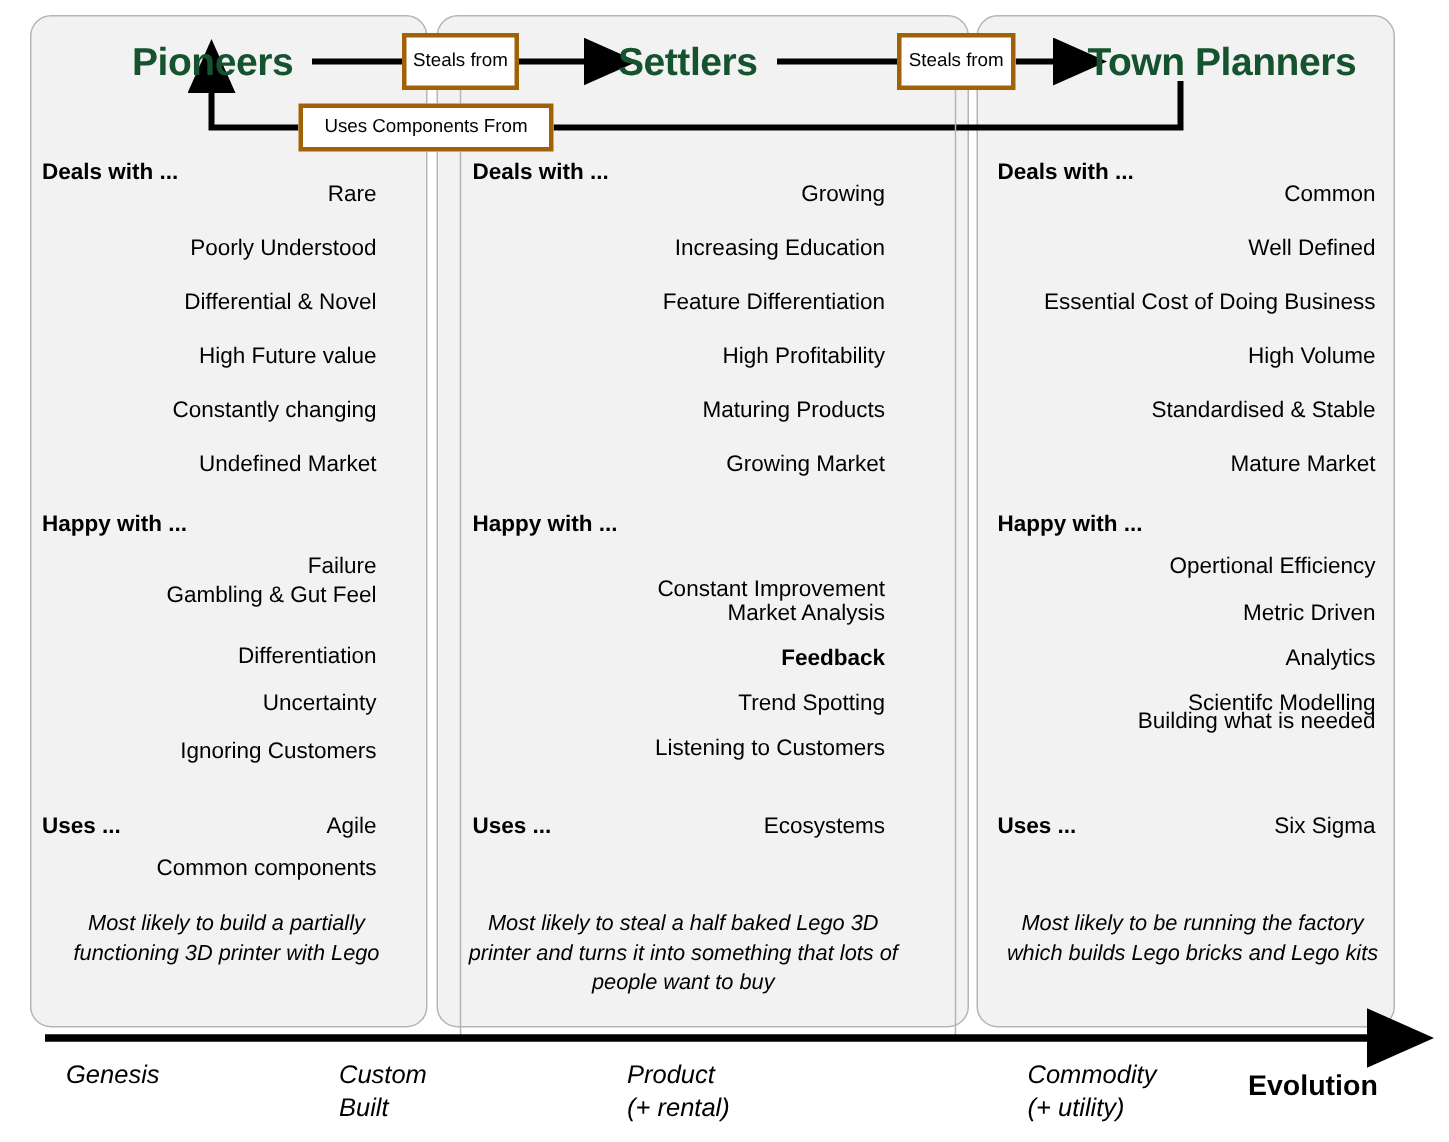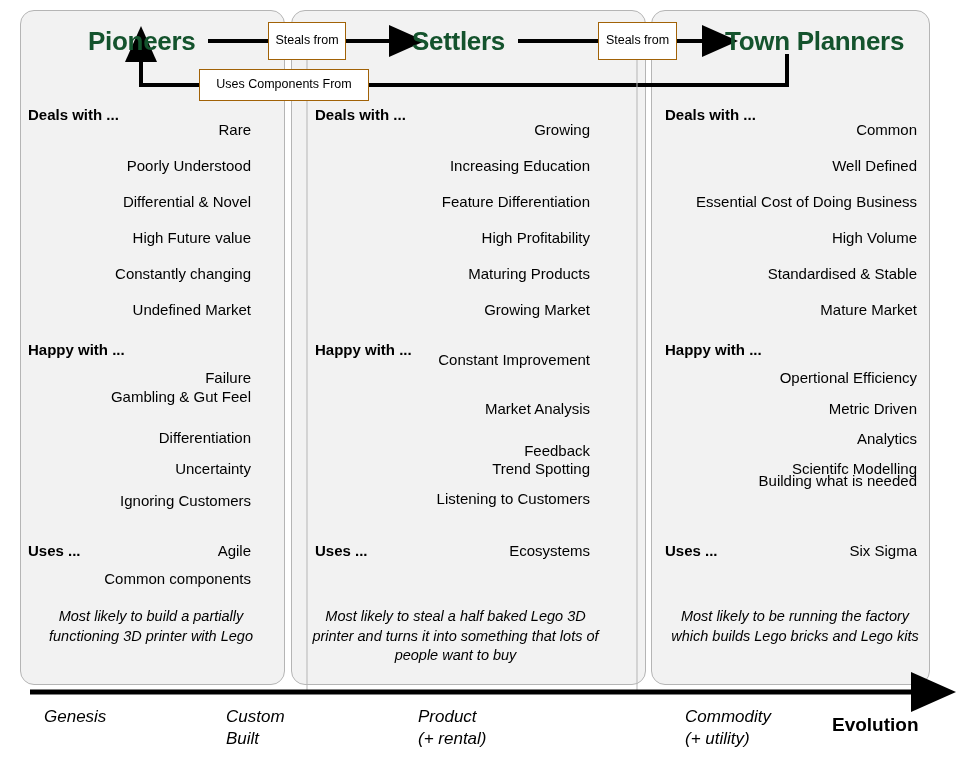--- a/index.html
+++ b/index.html
@@ -46,21 +46,21 @@
     position: absolute;
     left: 0; top: 0;
     width: 966px; height: 761px;
     pointer-events: none;
   }
 
   
   .edge-box {
     position: absolute;
     background: #ffffff;
-    border: 1px solid #a16207;
+    border: 3px solid #a16207;
     box-sizing: border-box;
     font-size: 12.5px;
     line-height: 1.1;
     display: flex;
     align-items: center;
     justify-content: center;
     text-align: center;
     white-space: nowrap;
   }
   #box-steals-1 { left: 268px; top: 22px; width: 78px; height: 38px; }
@@ -183,23 +183,23 @@
 <div class="col2">
   <div class="section-head" style="left:315px; top:106px;">Deals with ...</div>
   <div class="item" style="top:121px;">Growing</div>
   <div class="item" style="top:157px;">Increasing Education</div>
   <div class="item" style="top:193px;">Feature Differentiation</div>
   <div class="item" style="top:229px;">High Profitability</div>
   <div class="item" style="top:265px;">Maturing Products</div>
   <div class="item" style="top:301px;">Growing Market</div>
 
   <div class="section-head" style="left:315px; top:341px;">Happy with ...</div>
-  <div class="item" style="top:351px;">Constant Improvement</div>
+  <div class="item" style="top:384px;">Constant Improvement</div>
   <div class="item" style="top:400px;">Market Analysis</div>
-  <div class="item" style="top:442px;">Feedback</div>
+  <div class="item" style="top:430px;font-weight:bold;">Feedback</div>
   <div class="item" style="top:460px;">Trend Spotting</div>
   <div class="item" style="top:490px;">Listening to Customers</div>
 
   <div class="section-head" style="left:315px; top:542px;">Uses ...</div>
   <div class="item" style="top:542px;">Ecosystems</div>
 
   <div class="summary" style="top:607px;">Most likely to steal a half baked Lego 3D printer and turns it into something that lots of people want to buy</div>
 </div>
 
 <div class="col3">

